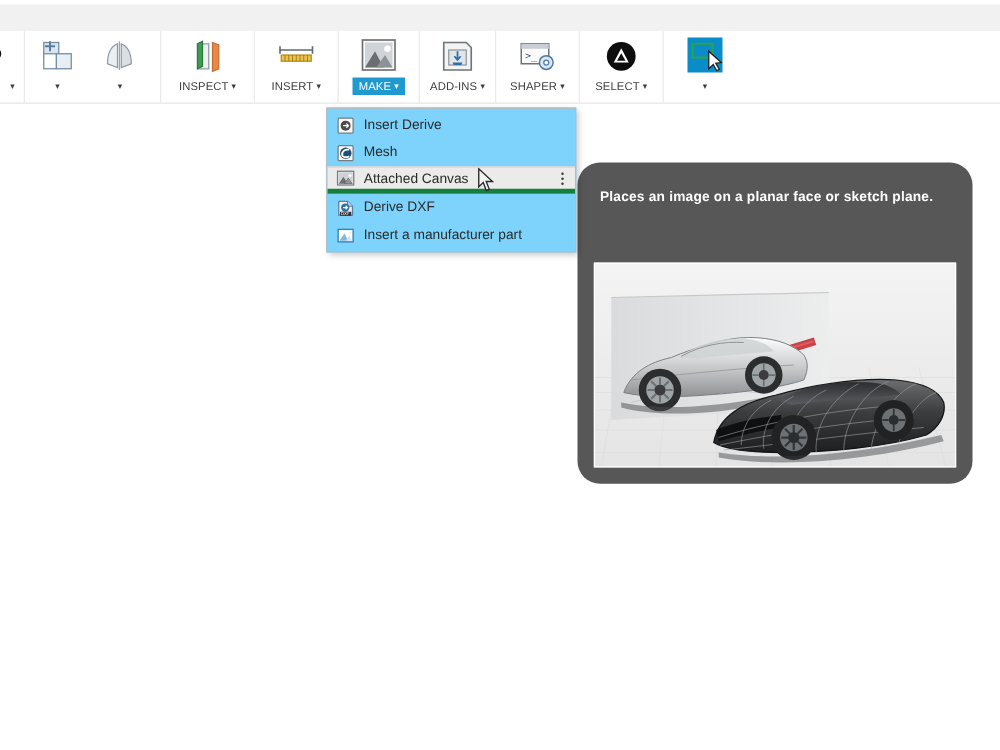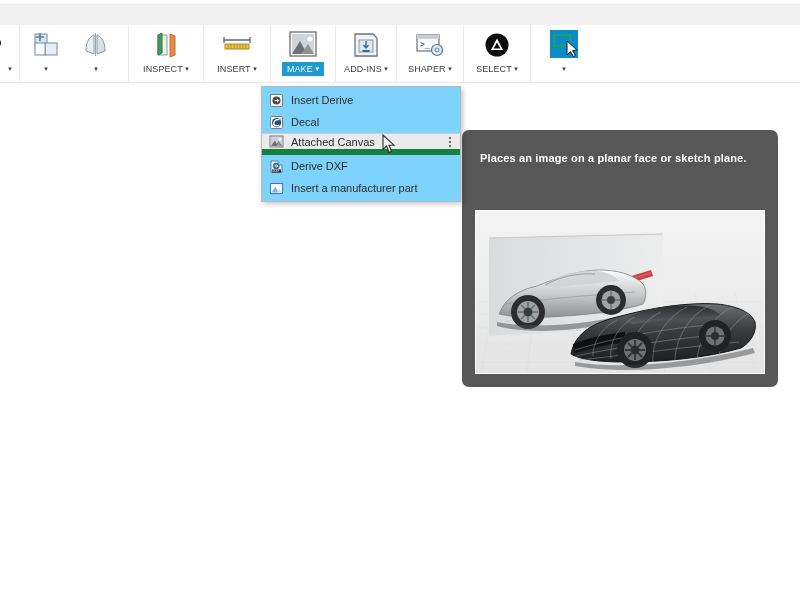--- a/index.html
+++ b/index.html
@@ -80,37 +80,37 @@
     margin-right: 7px;
     display: flex; align-items: center; justify-content: center;
   }
   .mi .mtxt {
     font-size: 11px; color: #2a2a2a; white-space: nowrap;
     font-family: "Liberation Sans", sans-serif;
   }
   .mi.hl {
     background: #ebebeb;
     border-top: 1px solid #cfcfcf;
-    border-bottom: 6px solid #15803d;
+    border-bottom: 4px solid #15803d;
   }
   .mi .dots {
     position: absolute; right: 9px; top: 50%; transform: translateY(-50%);
     display: flex; flex-direction: column; gap: 2px;
   }
   .mi .dots i { width: 2px; height: 2px; background: #3a3a3a; border-radius: 50%; display:block; }
 
   
   .cursor {
     position: absolute; left: 382px; top: 134px; width: 14px; height: 20px; z-index: 60;
   }
 
   
   .tip {
     position: absolute; left: 462px; top: 130px; width: 316px; height: 257px;
-    background: #575757; border-radius: 7px;
+    background: #575757; border-radius: 18px;
     z-index: 30; padding: 22px 18px 0 18px;
   }
   .tip p {
     color: #ffffff; font-size: 11px; font-weight: bold;
     font-family: "Liberation Sans", sans-serif;
     margin-bottom: 11px; letter-spacing: .15px;
   }
   .tipimg {
     position: absolute; left: 13px; top: 80px; width: 290px; height: 164px;
     background: #ffffff; overflow: hidden;
@@ -411,21 +411,21 @@
     </div>
 
     <div class="mi">
       <span class="mico">
         <svg width="15" height="15" viewBox="0 0 15 15">
           <rect x="1.5" y="1.5" width="12" height="12" rx="1" fill="#f7f7f7" stroke="#7b7b7b" stroke-width="1"></rect>
           <circle cx="7.6" cy="7.6" r="4.6" fill="#1f4e79"></circle>
           <path d="M10.4 4.6 C6.4 4.2 4.4 6.4 4.8 9.2 C5.4 11 8.4 11.4 10.4 10" fill="none" stroke="#ffffff" stroke-width="1.5"></path>
         </svg>
       </span>
-      <span class="mtxt">Decal</span>
+      <span class="mtxt">Mesh</span>
     </div>
 
     <div class="mi hl">
       <span class="mico">
         <svg width="15" height="15" viewBox="0 0 15 15">
           <rect x="1" y="2" width="13" height="11" fill="#e9eaec" stroke="#7b7b7b" stroke-width="1"></rect>
           <rect x="2" y="3" width="11" height="9" fill="#cfd2d5"></rect>
           <circle cx="11" cy="5.4" r="1.2" fill="#ffffff"></circle>
           <path d="M2 12 L5.8 6.4 L9 12 Z" fill="#6b6f73"></path>
           <path d="M6.4 12 L9.6 7.4 L13 12 Z" fill="#9196 9a"></path>

